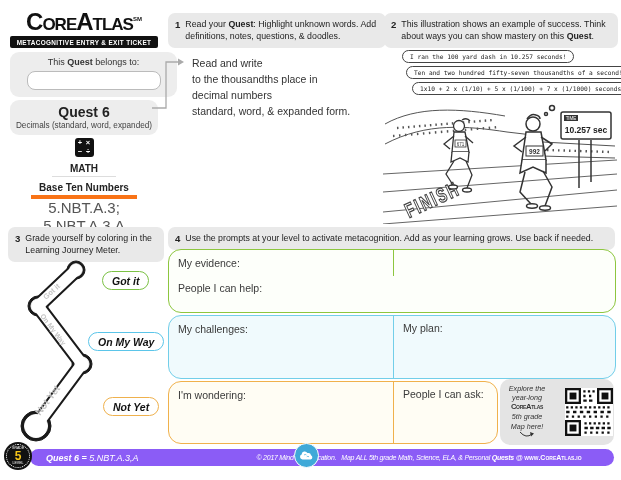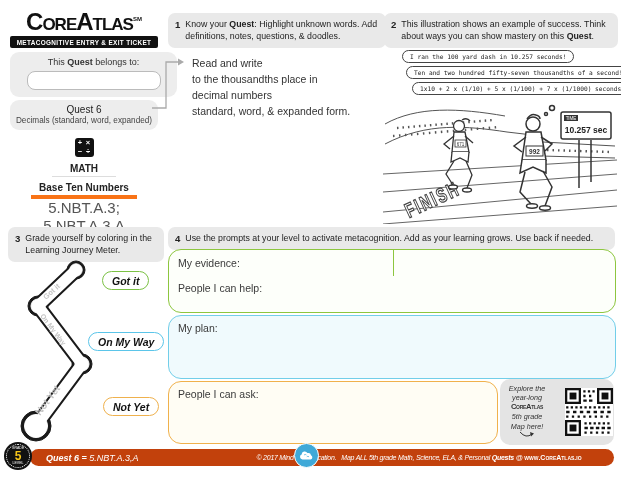--- a/index.html
+++ b/index.html
@@ -13,21 +13,21 @@
   .logo-wrap{left:10px;top:10px;width:148px;text-align:center;}
   .logo{font-weight:800;font-size:24px;letter-spacing:-1px;font-variant:small-caps;color:#111;line-height:1;}
   .logo sup{font-size:6px;letter-spacing:0;vertical-align:super;}
   .tagline{margin-top:2px;background:#111;color:#fff;font-size:6.4px;font-weight:bold;letter-spacing:.35px;padding:2.5px 0;border-radius:2px;}
 
   .belongs{left:10px;top:52px;width:167px;background:#ededed;border-radius:9px;padding:5px 0 7px;text-align:center;}
   .belongs .lbl{font-size:9px;color:#333;}
   .belongs input{display:block;margin:4px auto 0;width:128px;height:15px;border:1px solid #bbb;border-radius:8px;background:#fff;}
 
   .questbox{left:10px;top:100px;width:148px;background:#ededed;border-radius:9px;padding:4px 0 5px;text-align:center;}
-  .questbox .qt{font-size:10px;font-weight:normal;}
+  .questbox .qt{font-size:14px;font-weight:bold;}
   .questbox .qs{font-size:8.2px;color:#444;margin-top:1px;}
 
   .subject-block{left:10px;top:138px;width:148px;text-align:center;}
   .mathicon{display:inline-block;width:19px;height:19px;background:#111;border-radius:3px;color:#fff;
     font-size:7.5px;font-weight:bold;line-height:9px;text-align:center;padding-top:0;}
   .mathicon span{display:inline-block;width:8px;}
   .subj{font-size:10px;font-weight:bold;margin-top:3px;border-bottom:1px solid #ddd;display:inline-block;padding:0 18px 2px;}
   .strand{font-size:10px;font-weight:bold;margin-top:3px;border-bottom:4px solid #f97316;display:inline-block;padding:0 8px 2px;}
   .standards{font-size:15px;color:#555;margin-top:3px;}
 
@@ -64,21 +64,21 @@
   .box-orange{border:1.7px solid #f0b14c;background:#fffdf4;}
   .box-orange .cell-l{border-right-color:#f0b14c;}
 
   
   .qrpanel{left:500px;top:379px;width:114px;height:66px;background:#e4e4e4;border-radius:10px;
     display:flex;align-items:center;justify-content:center;gap:12px;}
   .qrtext{width:52px;text-align:center;font-size:7.2px;font-style:italic;line-height:1.3;color:#333;}
   .qrtext .brandline{font-style:normal;font-weight:800;font-variant:small-caps;letter-spacing:-.3px;font-size:7.6px;}
 
   
-  .fbar{left:30px;top:449px;width:584px;height:17px;background:#c2410c;border-radius:9px;
+  .fbar{left:30px;top:449px;width:584px;height:17px;background:#8b5cf6;border-radius:9px;
     display:flex;align-items:center;color:#fff;}
   .fq{margin-left:16px;font-size:9px;font-style:italic;white-space:nowrap;}
   .fq b{font-style:italic;}
   .fright{margin-left:118px;font-size:7px;font-style:italic;letter-spacing:-.25px;white-space:nowrap;display:flex;align-items:center;gap:5px;}
   .fsite{font-style:normal;font-weight:800;font-variant:small-caps;letter-spacing:0;}
   .badge{left:4px;top:442px;width:28px;height:28px;background:#111;border-radius:50%;z-index:4;
     display:flex;flex-direction:column;align-items:center;justify-content:center;outline:1px dotted #fff;outline-offset:-3px;}
   .badge .bt{font-size:3.5px;color:#fff;line-height:1;}
   .badge .bn{font-size:12px;font-weight:bold;color:#f5c518;line-height:1;}
   .braincircle{left:294px;top:443px;width:25px;height:25px;border-radius:50%;background:#3fa9d8;z-index:5;
@@ -136,21 +136,21 @@
   <text transform="translate(34,58) rotate(53)" font-size="7" font-weight="bold" fill="#c4c4c4">On My Way</text>
   <text transform="translate(34,158) rotate(-53)" font-size="10" font-weight="bold" fill="#c4c4c4">Not Yet</text>
 </svg>
 
 <div class="lv lv-green" style="left:102px;top:271px;">Got it</div>
 <div class="lv lv-blue" style="left:88px;top:332px;">On My Way</div>
 <div class="lv lv-orange" style="left:103px;top:397px;">Not Yet</div>
 
 <div class="abs hdr" style="left:168px;top:13px;width:204px;">
   <span class="num">1</span>
-  <span><span>Know your </span><b>Quest</b><span>: Highlight unknown words. Add definitions, notes, questions, &amp; doodles.</span></span>
+  <span><span>Read your </span><b>Quest</b><span>: Highlight unknown words. Add definitions, notes, questions, &amp; doodles.</span></span>
 </div>
 
 <svg class="abs" style="left:150px;top:56px;" width="40" height="58" viewBox="0 0 40 58">
   <path d="M2,52 L16,52 L16,6 L28,6" fill="none" stroke="#aaa" stroke-width="1.3"></path>
   <path d="M28,2.5 L34,6 L28,9.5 Z" fill="#aaa"></path>
 </svg>
 
 <div class="abs quest-lines">
   <div>Read and write</div>
   <div>to the thousandths place in</div>
@@ -242,26 +242,32 @@
 <div class="pbox box-green" style="left:168px;top:249px;width:446px;height:62px;flex-direction:column;">
   <div class="cell-l">
     <div class="plabel">My evidence:</div>
   </div>
   <div class="cell-r">
     <div class="plabel">People I can help:</div>
   </div>
 </div>
 
 <div class="pbox box-blue" style="left:168px;top:315px;width:446px;height:62px;">
+  <div class="cell-l">
+    <div class="plabel">My challenges:</div>
+  </div>
   <div class="cell-r">
     <div class="plabel">My plan:</div>
   </div>
 </div>
 
 <div class="pbox box-orange" style="left:168px;top:381px;width:328px;height:61px;">
+  <div class="cell-l">
+    <div class="plabel">I'm wondering:</div>
+  </div>
   <div class="cell-r">
     <div class="plabel">People I can ask:</div>
   </div>
 </div>
 
 <div class="abs qrpanel">
   <div class="qrtext">
     <div>Explore the</div>
     <div>year-long</div>
     <div class="brandline">CoreAtlas</div>

